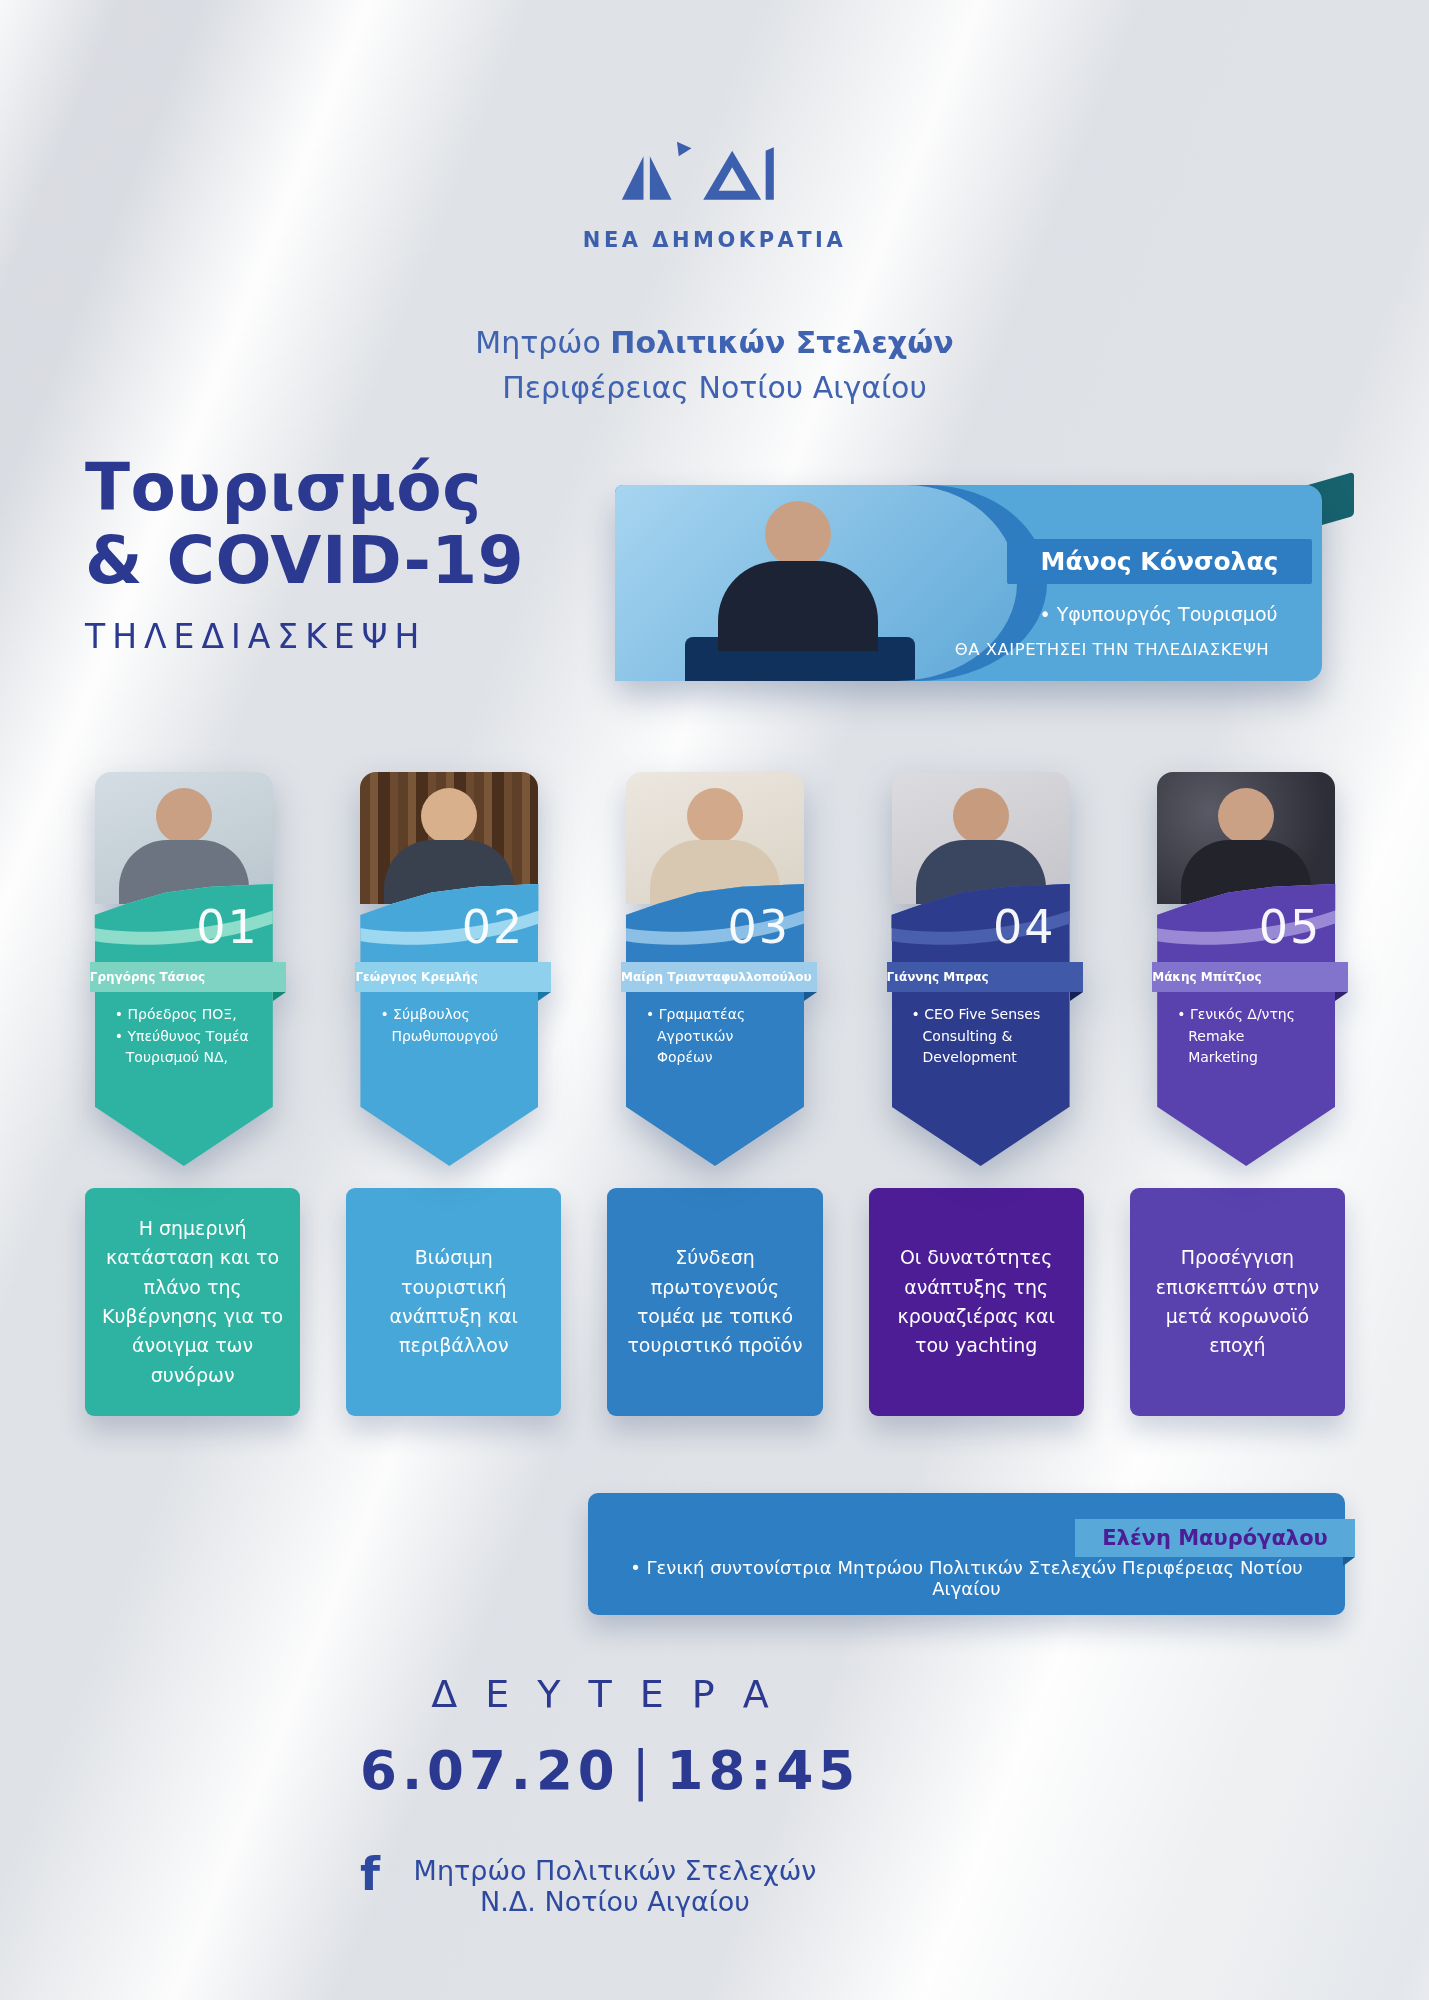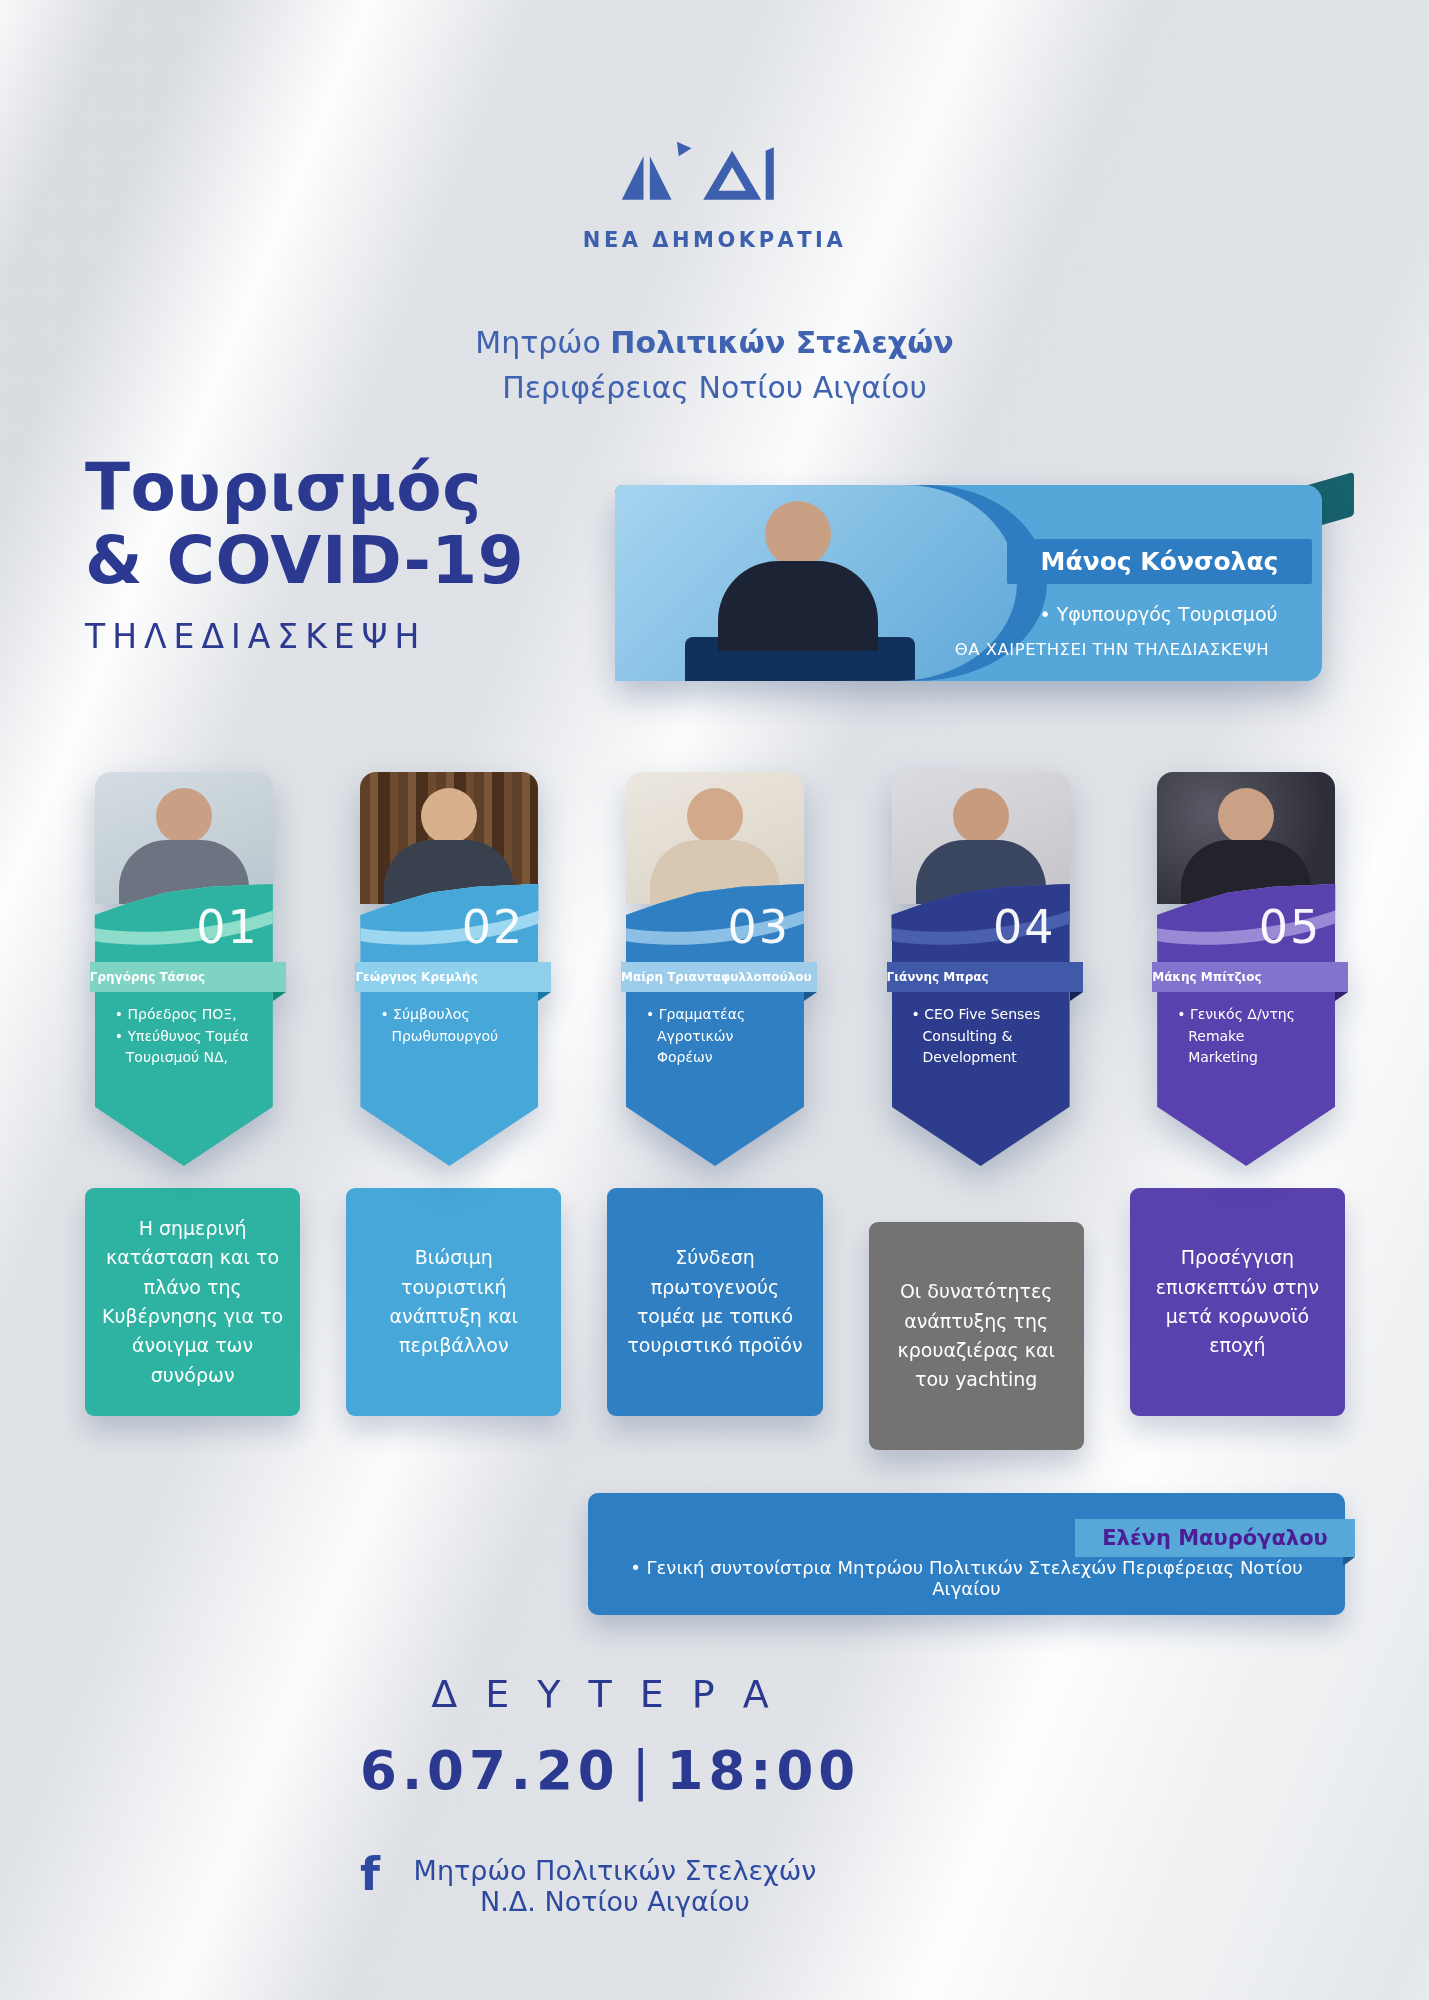--- a/index.html
+++ b/index.html
@@ -95,21 +95,21 @@
   .p4 { background:linear-gradient(160deg,#dcdce0,#c3c3c9); --suit:#3a4560; --skin:#c79c7e; }
   .p5 { background:radial-gradient(circle at 30% 30%,#5a5a66,#2e2e38 75%); --suit:#23232b; --skin:#caa184; }
 
   
   .topics-row { left:85px; top:1188px; width:1260px; display:grid;
     grid-template-columns:repeat(5,1fr); column-gap:46px; }
   .topic { height:228px; border-radius:9px; color:#fff; display:flex; align-items:center;
     justify-content:center; text-align:center; font-size:19px; line-height:1.55;
     padding:0 16px; box-sizing:border-box; box-shadow:0 16px 26px rgba(25,50,100,.2); }
   .t1 { background:#2eb3a2; } .t2 { background:#47a7d8; } .t3 { background:#2f7fc2; }
-  .t4 { background:#737373;margin-top:34px; } .t5 { background:#5941ae; }
+  .t4 { background:#4c1d95; } .t5 { background:#5941ae; }
 
   
   .coord { left:588px; top:1493px; width:757px; height:122px; background:#2e7ec4;
     border-radius:10px; z-index:2; box-shadow:0 14px 26px rgba(25,50,100,.22); }
   .coord-banner { position:absolute; top:26px; right:-10px; min-width:240px; background:#58a9da;
     color:#4c1d95; font-weight:bold; font-size:21px; text-align:center; padding:7px 20px; }
   .coord-banner::after { content:""; position:absolute; right:0; top:100%; width:0; height:0;
     border-top:9px solid #1c5d93; border-right:12px solid transparent; }
   .coord-role { position:absolute; bottom:16px; left:10px; right:10px; text-align:center;
     color:#ffffff; font-size:18px; }
@@ -240,21 +240,21 @@
   </div>
 
   <div class="layer coord">
     <div class="coord-banner">Ελένη Μαυρόγαλου</div>
     <div class="coord-role">• Γενική συντονίστρια Μητρώου Πολιτικών Στελεχών Περιφέρειας Νοτίου Αιγαίου</div>
   </div>
 
   <div class="layer schedule">
     <div class="sched-day">ΔΕΥΤΕΡΑ</div>
     <div class="sched-dt">
-      <span>6.07.20</span><span class="sched-sep">|</span><span>18:00</span>
+      <span>6.07.20</span><span class="sched-sep">|</span><span>18:45</span>
     </div>
     <div class="fb-row">
       <span class="fb-f">f</span>
       <span>Μητρώο Πολιτικών Στελεχών Ν.Δ. Νοτίου Αιγαίου</span>
     </div>
   </div>
 
 </div>
 
 </body></html>

